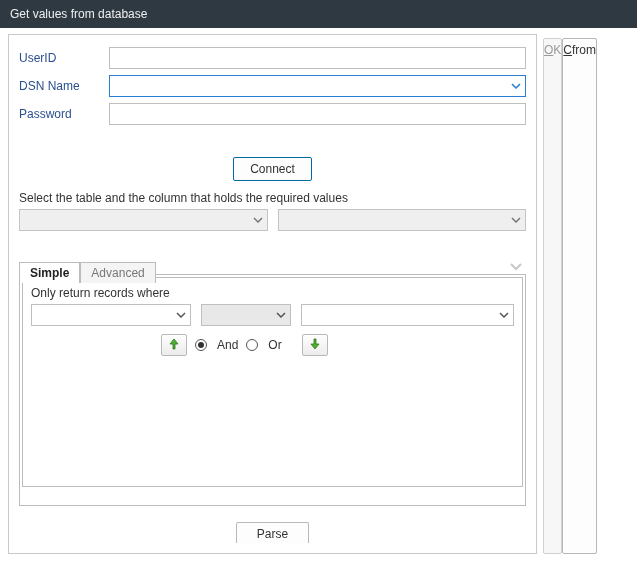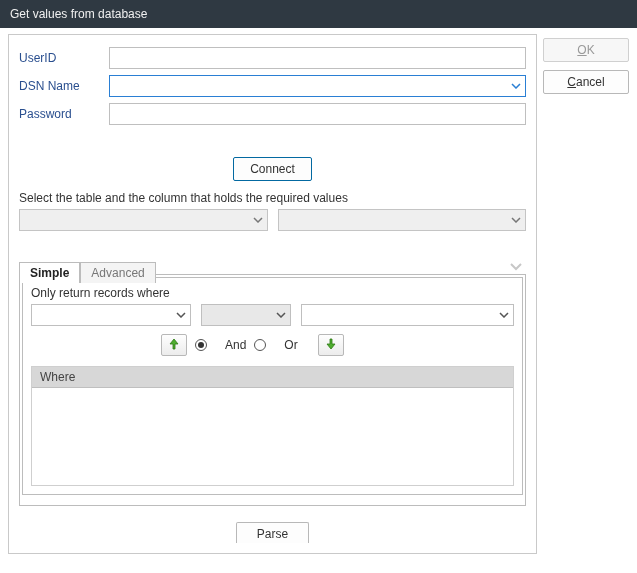--- a/index.html
+++ b/index.html
@@ -25,22 +25,21 @@
 }
 .main-col {
   flex: 1;
   border: 1px solid #c9c9c9;
   padding: 12px 10px 10px 10px;
   position: relative;
 }
 .right-col {
   width: 86px;
   display: flex;
-  flex-direction: column;
-  gap: 8px;
+  gap: 0;
   padding-top: 4px;
 }
 .btn {
   border: 1px solid #b8b8b8;
   background: #fdfdfd;
   padding: 4px 0;
   text-align: center;
   cursor: pointer;
   border-radius: 2px;
   font-size: 12px;
@@ -175,21 +174,21 @@
   background: linear-gradient(#fefefe,#ececec);
   border-radius: 2px;
   display: flex;
   align-items: center;
   justify-content: center;
   cursor: pointer;
 }
 .radio {
   display: flex;
   align-items: center;
-  gap: 18px;
+  gap: 10px;
   cursor: pointer;
 }
 .radio .circ {
   width: 12px; height: 12px; border-radius: 50%;
   border: 1px solid #555; background:#fff;
   display:flex;align-items:center;justify-content:center;
 }
 .radio .circ .dot {
   width: 6px; height:6px; border-radius:50%; background:#333;
 }
@@ -344,36 +343,33 @@
             </div>
             <div class="icon-btn" style="margin-left:12px;">
               <span>
                 <svg width="12" height="14">
                     <path d="M6 12 L2 7 L5 7 L5 2 L7 2 L7 7 L10 7 Z" fill="#4fae2f" stroke="#2d7a14" stroke-width="0.8"></path>
                   </svg>
               </span>
             </div>
           </div>
 
-          <div class="where-grid">
-            <div class="hdr">Where</div>
-          </div>
         </div>
       </div>
     </div>
 
     <div class="parse-row">
       <div class="parse-btn">
         <span>Parse</span>
       </div>
     </div>
 
   </div>
 
   <div class="right-col">
     <div class="btn disabled">
       <span class="u">O</span><span>K</span>
     </div>
     <div class="btn">
-      <span class="u">C</span><span>ancel</span>
+      <span class="u">C</span><span>from</span>
     </div>
   </div>
 </div>
 
 </body></html>

